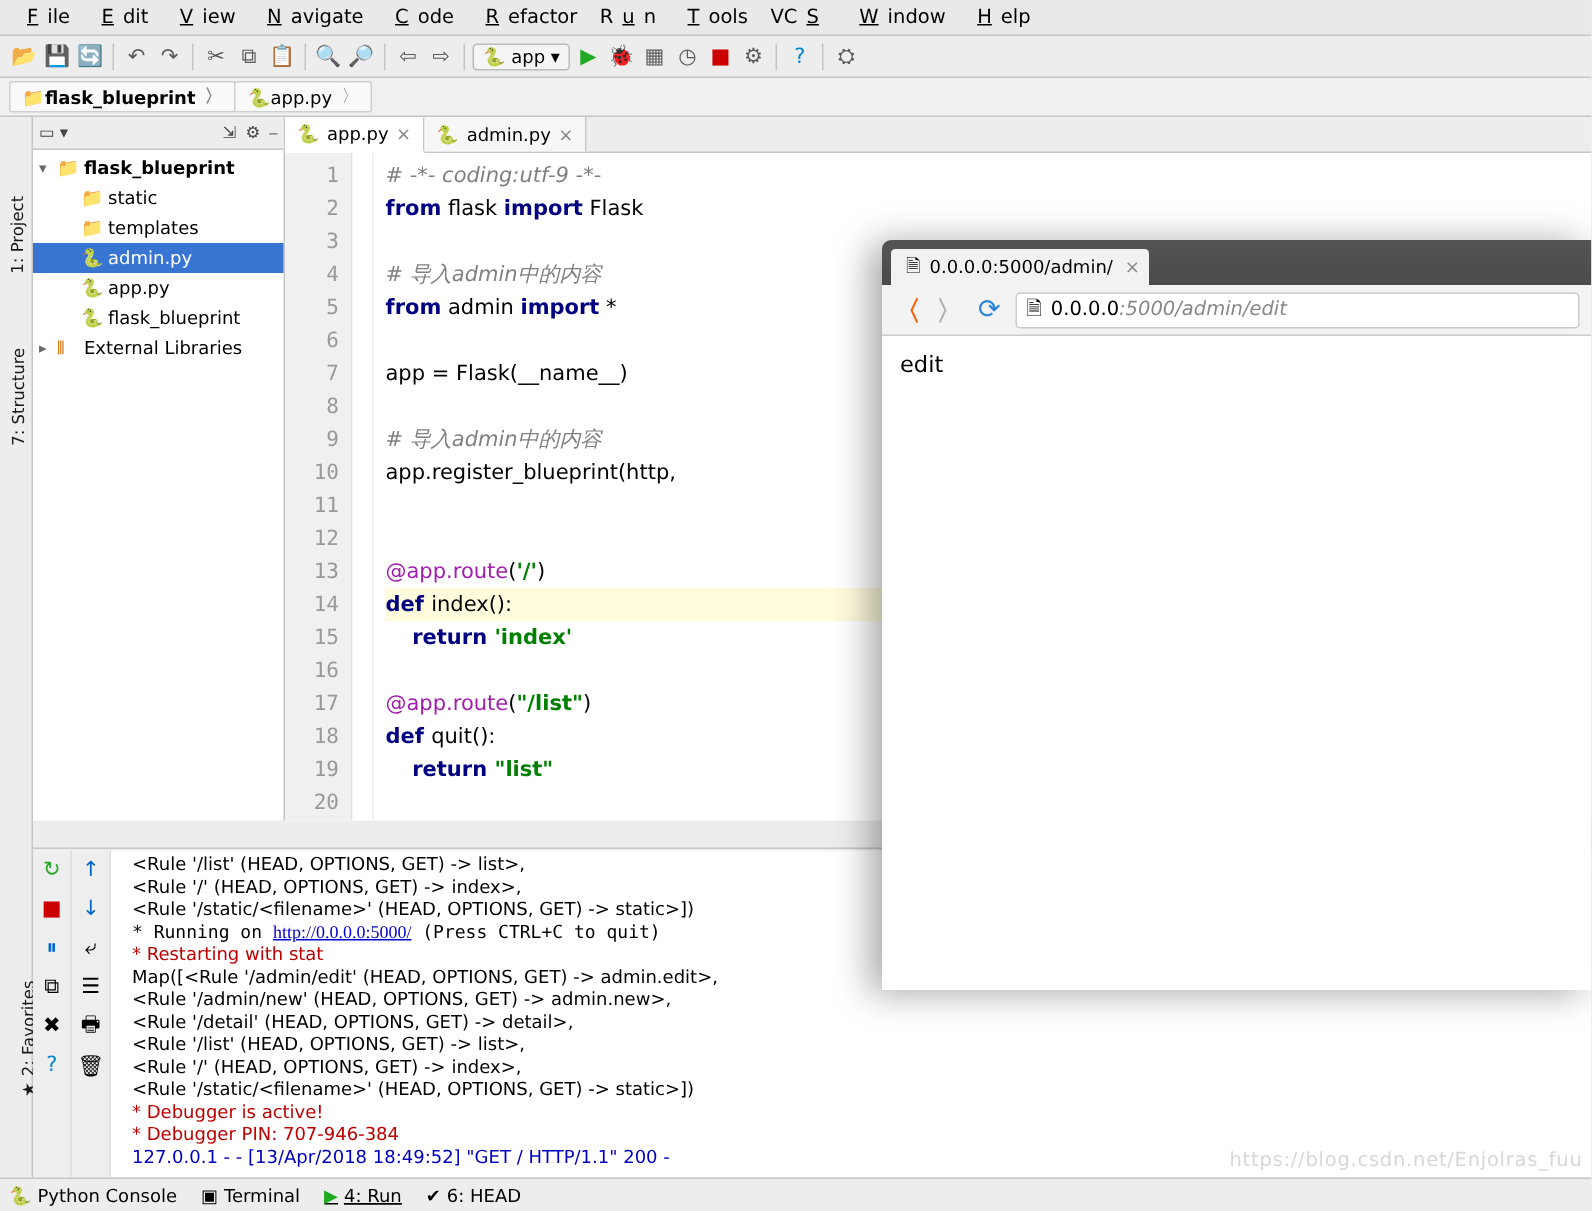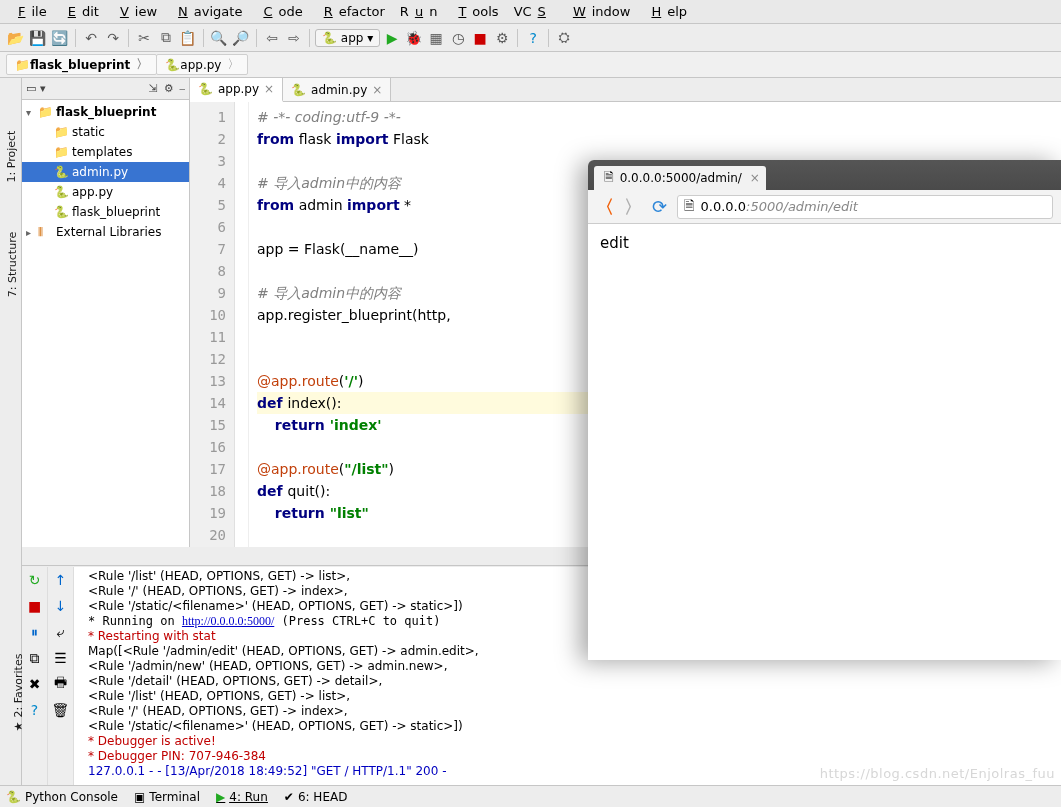--- a/index.html
+++ b/index.html
@@ -45,21 +45,21 @@
 .tabs { height:24px; display:flex; background:#ededed; border-bottom:1px solid #c6c6c6;}
 .tab { display:flex; align-items:center; padding:0 8px; background:#f7f7f7; border-right:1px solid #c6c6c6; gap:5px; font-size:12px;}
 .tab.active { background:#fff; border-bottom:2px solid #fff; margin-bottom:-1px;}
 .tab .close { color:#888;}
 .editor { display:flex; height:calc(100% - 24px); overflow:hidden;}
 .gutter { width:45px; text-align:right; background:#f0f0f0; border-right:1px solid #e0e0e0; padding:4px 8px 4px 0; font-family:"DejaVu Sans Mono",monospace; font-size:14px; color:#999; line-height:22px;}
 .fold-col { width:14px; background:#fff; border-right:1px solid #eee;}
 .code { flex:1; padding:4px 8px; font-family:"DejaVu Sans Mono",monospace; font-size:14px; line-height:22px; white-space:pre;}
 .code .c  { color:#808080; font-style:italic;}
 .code .kw { color:#000080; font-weight:bold;}
-.code .dec{ color:#c2410c;margin-top:27px;}
+.code .dec{ color:#a21caf;margin-top:27px;}
 .code .str{ color:#008000; font-weight:bold;}
 .code .id { color:#000;}
 .code .hl { background:#fffbdd; display:inline-block; width:100%;}
 
 
 .run-bar { position:absolute; left:22px; right:0; height:20px; bottom:222px; background:#ededed; border-top:1px solid #c6c6c6; border-bottom:1px solid #c6c6c6; display:flex; align-items:center; padding:0 6px; font-size:12px;}
 .run-pane { position:absolute; left:22px; right:0; bottom:22px; height:218px; background:#fff; display:flex;}
 .run-gut1, .run-gut2 { width:26px; background:#eee; display:flex; flex-direction:column; align-items:center; padding:4px 0; gap:8px; border-right:1px solid #ddd;}
 .run-gut1 .i, .run-gut2 .i { font-size:14px; width:18px; height:18px; display:flex; align-items:center; justify-content:center;}
 .run-out { flex:1; font-family:"DejaVu Sans Mono",monospace; font-size:12px; line-height:15px; padding:2px 14px; overflow:hidden;}

